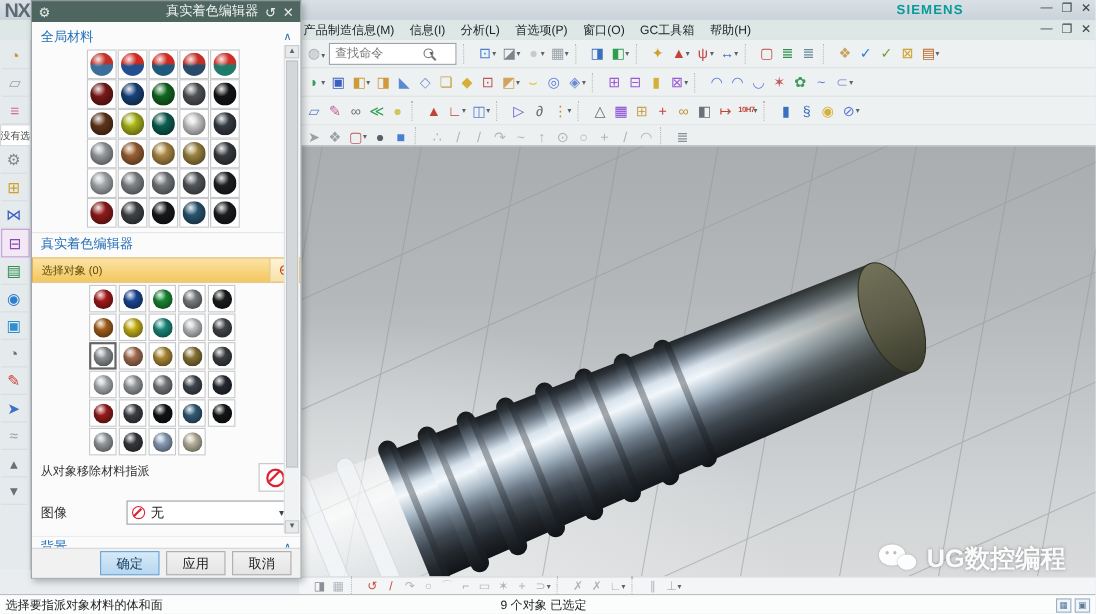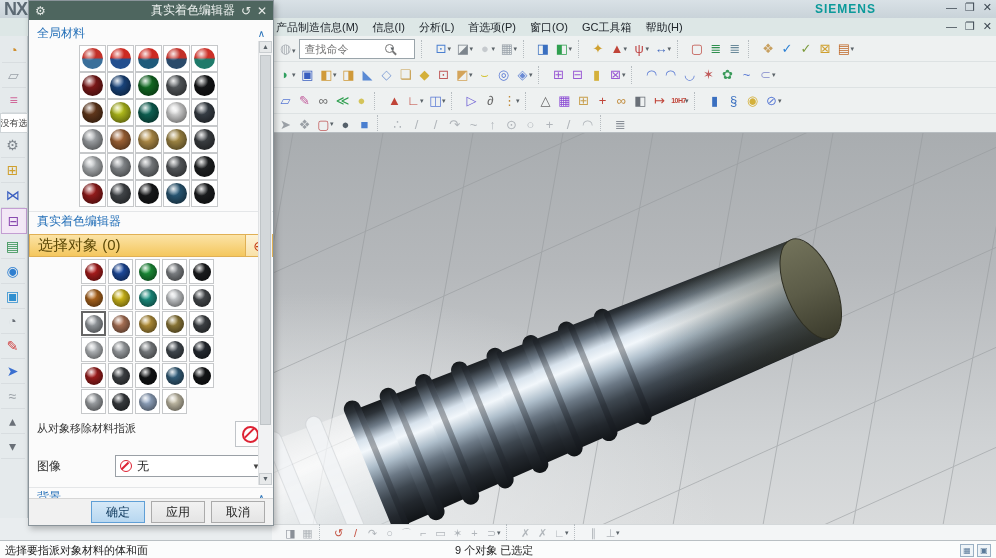--- a/index.html
+++ b/index.html
@@ -88,21 +88,21 @@
   .grid{display:grid;margin-left:50px;margin-top:2px;grid-template-columns:repeat(5,28px);grid-auto-rows:27px}
   .grid.g2{margin-left:52px;grid-template-columns:repeat(5,27px);grid-auto-rows:26px}
   .swb{width:25px;height:25px;border:1px solid #c6c8ca;background:#fff;display:flex;align-items:center;justify-content:center}
   .swb.sel{border:2px solid #666;width:23px;height:23px}
   .sph{width:21px;height:21px;border-radius:50%;display:block}
   .g2 .swb{width:23px;height:23px}
   .g2 .swb.sel{width:21px;height:21px}
   .g2 .sph{width:18px;height:18px}
   #sel-bar{display:flex;margin-top:3px;height:23px}
   #sel-bar .lab{flex:1;background:linear-gradient(#fbe3a6,#f4c75e);border:1px solid #e0b054;color:#5d4a08;
-                display:flex;align-items:center;padding-left:8px;font-size:15px}
+                display:flex;align-items:center;padding-left:8px;font-size:10px}
   #sel-bar .tgt{width:26px;background:linear-gradient(#fdf3d8,#f8e1a8);border:1px solid #e0b054;border-left:none;
                 display:flex;align-items:center;justify-content:center;color:#c33b18;font-size:14px}
   #remove-row{display:flex;align-items:flex-start;justify-content:space-between;padding:6px 8px 2px 8px}
   #remove-row .lab{color:#333;font-size:11px}
   .sqbtn{width:28px;height:24px;border:1px solid #c0c4c8;background:#fdfdfd;display:flex;align-items:center;justify-content:center}
   .noimg{width:13px;height:13px;border:2px solid #d23;border-radius:50%;position:relative;display:inline-block;flex:none}
   .noimg::after{content:"";position:absolute;left:-1px;top:4.5px;width:13px;height:2px;background:#d23;transform:rotate(-45deg)}
   #img-row{display:flex;align-items:center;padding:6px 8px;gap:8px}
   #img-row .lab{width:70px;color:#333}
   .dropdown{flex:1;height:20px;border:1px solid #9aa0a6;background:#fff;display:flex;align-items:center;gap:5px;padding:0 4px}
@@ -394,20 +394,27 @@
           <rect x="199" y="-60" width="6" height="120" rx="3" fill="#14181c" fill-opacity=".35"></rect>
           <rect x="226" y="-64" width="17" height="128" rx="8.5" fill="url(#metal)"></rect>
           <rect x="237" y="-59" width="6" height="118" rx="3" fill="#14181c" fill-opacity=".35"></rect>
           <rect x="264" y="-62" width="17" height="124" rx="8.5" fill="url(#metal)"></rect>
           <rect x="275" y="-57" width="6" height="114" rx="3" fill="#14181c" fill-opacity=".35"></rect>
         </g>
         <ellipse cx="476" cy="0" rx="25" ry="53" fill="url(#capg)" stroke="#2e2e22" stroke-width="1"></ellipse>
       </g>
     </g>
   </svg>
+  <div id="watermark">
+    <span class="wx">
+        <span class="b1"></span>
+        <span class="b2"></span>
+      </span>
+    <span>UG数控编程</span>
+  </div>
 </div>
 
 <div id="bottombar" class="abs">
     <span class="tbi" style="color: rgb(138, 144, 152);">◨</span>
     <span class="tbi dim">▦</span>
     <span class="sep"></span>
     <span class="tbi" style="color: rgb(196, 80, 64);">↺</span>
     <span class="tbi" style="color: rgb(196, 80, 64);">/</span>
     <span class="tbi dim">↷</span>
     <span class="tbi dim">○</span>

